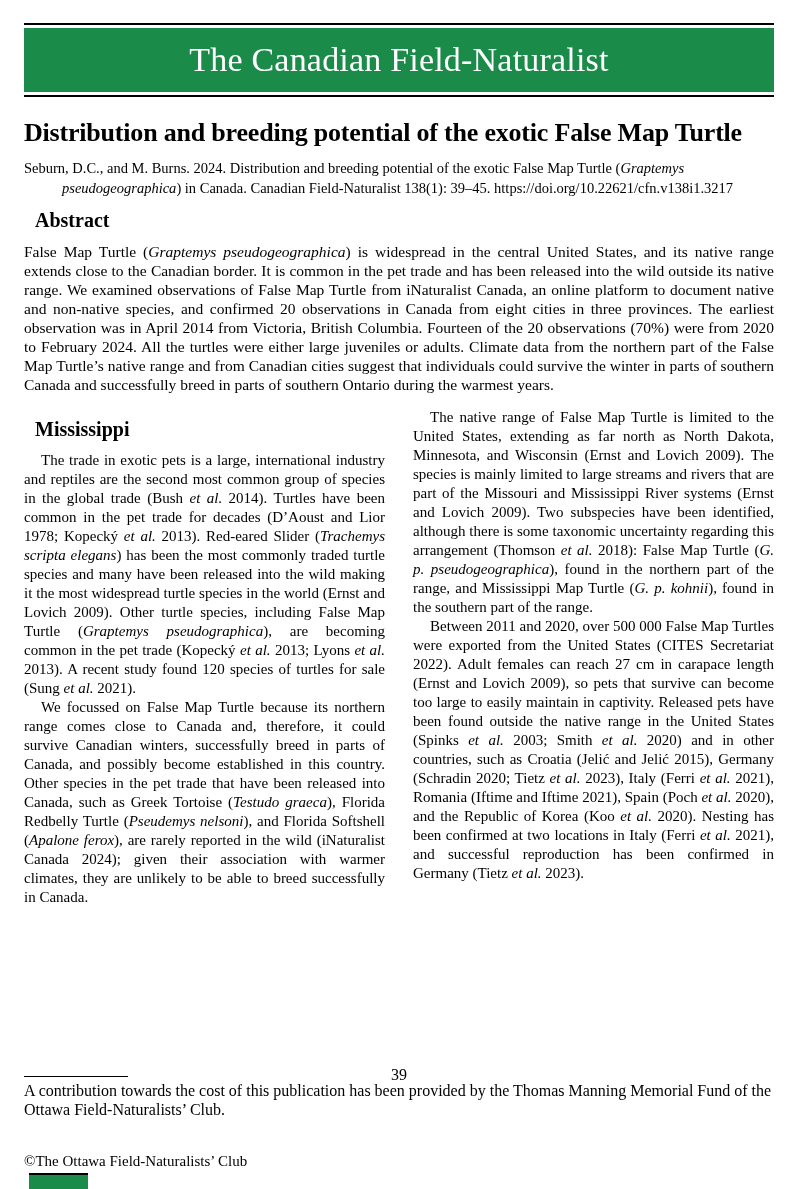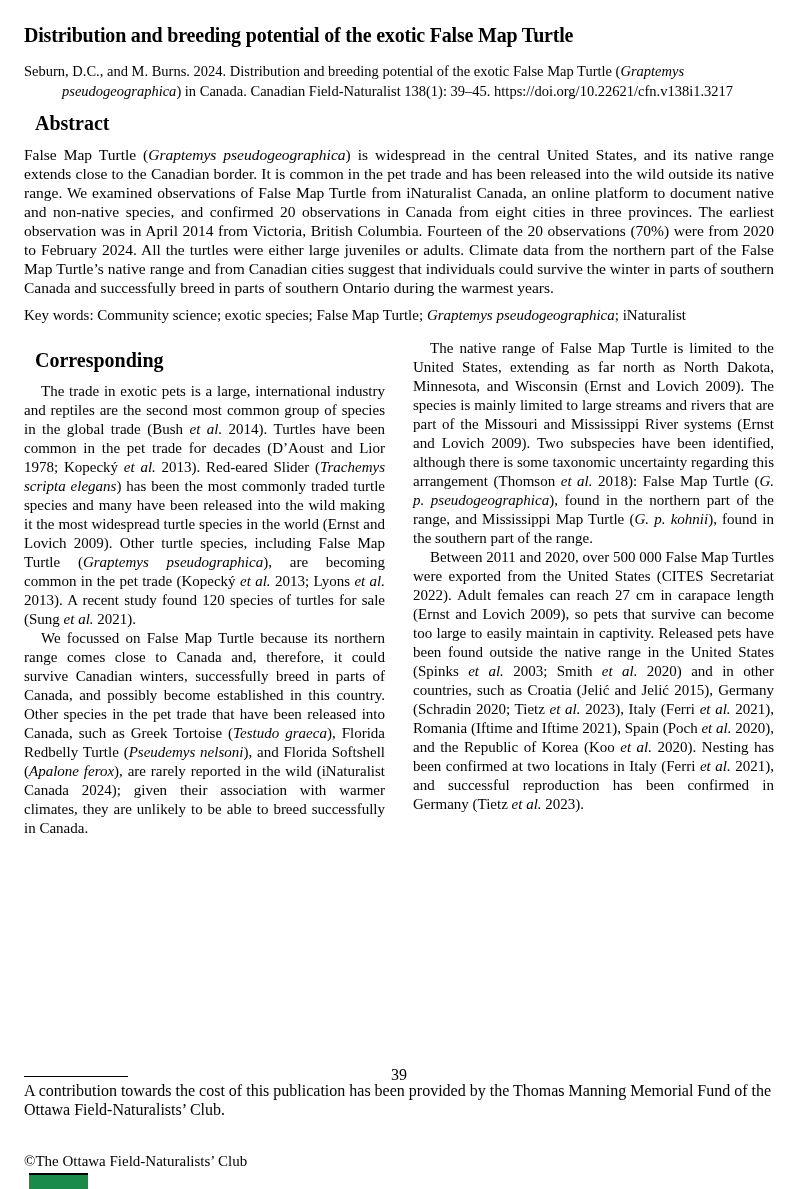--- a/index.html
+++ b/index.html
@@ -21,21 +21,21 @@
   .banner{
     height:64px;
     display:flex;align-items:center;justify-content:center;
     color:#fff;
     font-size:34px;
     letter-spacing:0.2px;
   }
   
   .article-title{
     margin:20px 0 0 0;
-    font-size:20px;font-weight:700;
+    font-size:26px;font-weight:700;
     line-height:31px;letter-spacing:-0.2px;
   }
   .title-line{display:block;white-space:nowrap;}
   .authors{margin-top:12px;font-size:15.5px;font-weight:700;line-height:20px;}
   .affiliation{margin-top:23px;font-size:14.5px;line-height:20px;}
   .citation{
     margin-top:10px;font-size:14.5px;line-height:20px;
     padding-left:38px;text-indent:-38px;
   }
   
@@ -64,36 +64,42 @@
     width:59px;height:14px;
     border-top:2px solid #000;
   }
 </style>
 </head>
 <body>
 
 <div class="page">
   <div class="content">
 
+    <div class="banner-wrap">
+      <div class="rule rule-top"></div>
+      <div class="banner" style="background: rgb(27, 139, 73);">
+        <span>The Canadian Field-Naturalist</span>
+      </div>
+      <div class="rule rule-bottom"></div>
+    </div>
 
     <h1 class="article-title">
       <span class="title-line"><span>Distribution and breeding potential of the exotic False Map Turtle</span></span>
     </h1>
 
 
 
     <div class="citation"><span>Seburn, D.C., and M. Burns. 2024. Distribution and breeding potential of the exotic False Map Turtle (</span><span class="rt-i">Graptemys pseudogeographica</span><span>) in Canada. Canadian Field-Naturalist 138(1): 39–45. https://doi.org/10.22621/cfn.v138i1.3217</span></div>
 
     <h2 class="section-heading abstract-heading">Abstract</h2>
     <p class="abstract-body just"><span>False Map Turtle (</span><span class="rt-i">Graptemys pseudogeographica</span><span>) is widespread in the central United States, and its native range extends close to the Canadian border. It is common in the pet trade and has been released into the wild outside its native range. We examined observations of False Map Turtle from iNaturalist Canada, an online platform to document native and non-native species, and confirmed 20 observations in Canada from eight cities in three provinces. The earliest observation was in April 2014 from Victoria, British Columbia. Fourteen of the 20 observations (70%) were from 2020 to February 2024. All the turtles were either large juveniles or adults. Climate data from the northern part of the False Map Turtle’s native range and from Canadian cities suggest that individuals could survive the winter in parts of southern Canada and successfully breed in parts of southern Ontario during the warmest years.</span></p>
-    <p class="keywords"><span>Key words: Community science; exotic species; False Map Turtle; </span><span class="rt-i">Graptemys pseudogeographica</span><span>; iNaturalist</span></p>
 
     <div class="columns">
       <div class="col">
-        <h2 class="section-heading">Corresponding</h2>
+        <h2 class="section-heading">Mississippi</h2>
         <p class="body-para just indent"><span>The trade in exotic pets is a large, international industry and reptiles are the second most common group of species in the global trade (Bush </span><span class="rt-i">et al.</span><span> 2014). Turtles have been common in the pet trade for decades (D’Aoust and Lior 1978; Kopecký </span><span class="rt-i">et al.</span><span> 2013). Red-eared Slider (</span><span class="rt-i">Trachemys scripta elegans</span><span>) has been the most commonly traded turtle species and many have been released into the wild making it the most widespread turtle species in the world (Ernst and Lovich 2009). Other turtle species, including False Map Turtle (</span><span class="rt-i">Graptemys pseudographica</span><span>), are becoming common in the pet trade (Kopecký </span><span class="rt-i">et al.</span><span> 2013; Lyons </span><span class="rt-i">et al.</span><span> 2013). A recent study found 120 species of turtles for sale (Sung </span><span class="rt-i">et al.</span><span> 2021).</span></p>
         <p class="body-para just indent"><span>We focussed on False Map Turtle because its northern range comes close to Canada and, therefore, it could survive Canadian winters, successfully breed in parts of Canada, and possibly become established in this country. Other species in the pet trade that have been released into Canada, such as Greek Tortoise (</span><span class="rt-i">Testudo graeca</span><span>), Florida Redbelly Turtle (</span><span class="rt-i">Pseudemys nelsoni</span><span>), and Florida Softshell (</span><span class="rt-i">Apalone ferox</span><span>), are rarely reported in the wild (iNaturalist Canada 2024); given their association with warmer climates, they are unlikely to be able to breed successfully in Canada.</span></p>
       </div>
       <div class="col">
         <p class="body-para just indent"><span>The native range of False Map Turtle is limited to the United States, extending as far north as North Dakota, Minnesota, and Wisconsin (Ernst and Lovich 2009). The species is mainly limited to large streams and rivers that are part of the Missouri and Mississippi River systems (Ernst and Lovich 2009). Two subspecies have been identified, although there is some taxonomic uncertainty regarding this arrangement (Thomson </span><span class="rt-i">et al.</span><span> 2018): False Map Turtle (</span><span class="rt-i">G. p. pseudogeographica</span><span>), found in the northern part of the range, and Mississippi Map Turtle (</span><span class="rt-i">G. p. kohnii</span><span>), found in the southern part of the range.</span></p>
         <p class="body-para just indent"><span>Between 2011 and 2020, over 500 000 False Map Turtles were exported from the United States (CITES Secretariat 2022). Adult females can reach 27 cm in carapace length (Ernst and Lovich 2009), so pets that survive can become too large to easily maintain in captivity. Released pets have been found outside the native range in the United States (Spinks </span><span class="rt-i">et al.</span><span> 2003; Smith </span><span class="rt-i">et al.</span><span> 2020) and in other countries, such as Croatia (Jelić and Jelić 2015), Germany (Schradin 2020; Tietz </span><span class="rt-i">et al.</span><span> 2023), Italy (Ferri </span><span class="rt-i">et al.</span><span> 2021), Romania (Iftime and Iftime 2021), Spain (Poch </span><span class="rt-i">et al.</span><span> 2020), and the Republic of Korea (Koo </span><span class="rt-i">et al.</span><span> 2020). Nesting has been confirmed at two locations in Italy (Ferri </span><span class="rt-i">et al.</span><span> 2021), and successful reproduction has been confirmed in Germany (Tietz </span><span class="rt-i">et al.</span><span> 2023).</span></p>
       </div>
     </div>
 
   </div>

